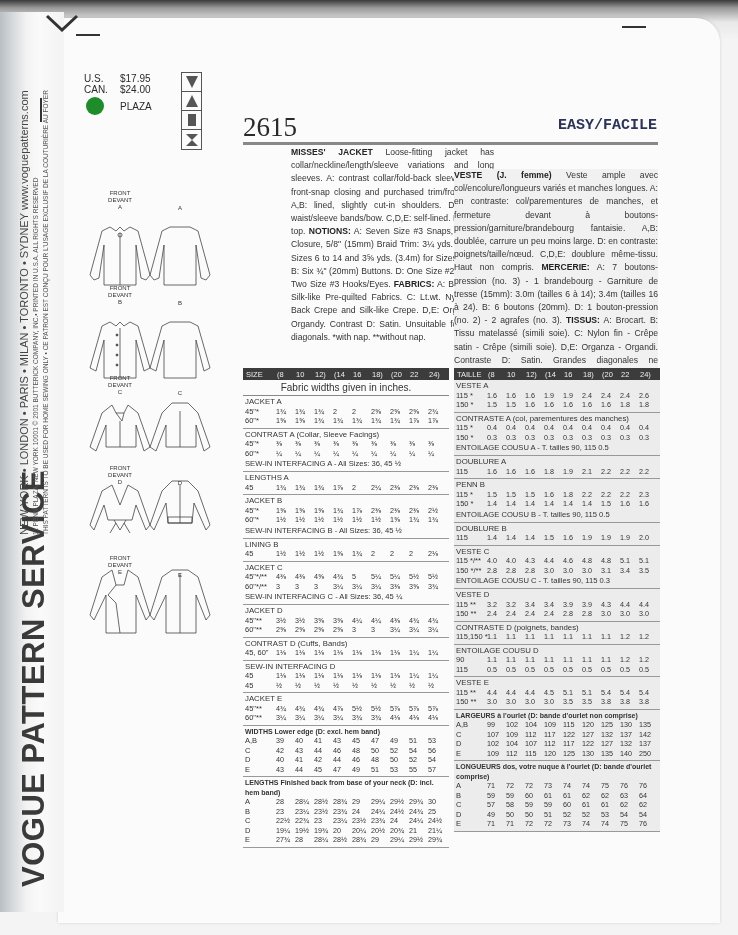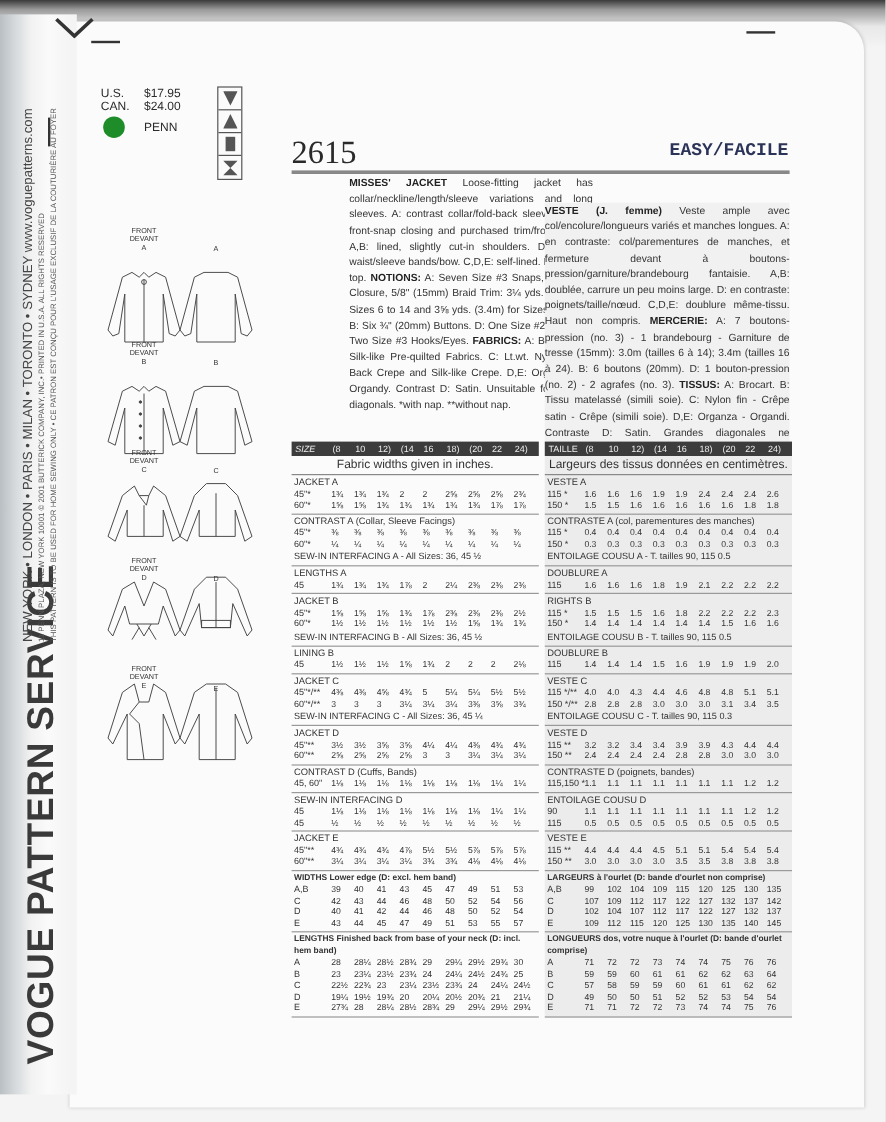--- a/index.html
+++ b/index.html
@@ -77,21 +77,21 @@
   <div class="fold-mark" style="left:40px;top:98px;width:2px;height:24px;"></div>
   <div class="fold-mark" style="left:622px;top:26px;width:24px;height:2px;"></div>
 
   <div class="price">
     <span class="lbl" style="top:0">U.S.</span>
     <span class="val" style="top:0">$17.95</span>
     <span class="lbl" style="top:11px">CAN.</span>
     <span class="val" style="top:11px">$24.00</span>
   </div>
   <div class="dot-green"></div>
-  <div class="color-lbl">PENN</div>
+  <div class="color-lbl">PLAZA</div>
 
   <div class="symbols">
     <div class="sym">
         <svg width="12" height="14">
           <polygon points="0,1 12,1 6,13" fill="#555"></polygon>
         </svg>
       </div>
     <div class="sym">
         <svg width="12" height="14">
           <polygon points="6,1 12,13 0,13" fill="#555"></polygon>
@@ -171,21 +171,21 @@
   </div>
 
   <div class="desc desc-fr">
     <b>VESTE</b> <b>(J. femme)</b> <span>Veste ample avec col/encolure/longueurs variés et manches longues. A: en contraste: col/parementures de manches, et fermeture devant à boutons-pression/garniture/brandebourg fantaisie. A,B: doublée, carrure un peu moins large. D: en contraste: poignets/taille/nœud. C,D,E: doublure même-tissu. Haut non compris.</span>
     <b>MERCERIE:</b> <span>A: 7 boutons-pression (no. 3) - 1 brandebourg - Garniture de tresse (15mm): 3.0m (tailles 6 à 14); 3.4m (tailles 16 à 24). B: 6 boutons (20mm). D: 1 bouton-pression (no. 2) - 2 agrafes (no. 3).</span>
     <b>TISSUS:</b> <span>A: Brocart. B: Tissu matelassé (simili soie). C: Nylon fin - Crêpe satin - Crêpe (simili soie). D,E: Organza - Organdi. Contraste D: Satin. Grandes diagonales ne conviennent pas. *avec sens. **sans sens.</span>
   </div>
 
   <div class="tbl tbl-en" id="tbl-en">
       <div class="hdr">
-        <span style="width: 31px; font-style: italic;">SIZE</span>
+        <span style="width: 31px;">SIZE</span>
         <span style="width: 19px;">(8</span>
         <span style="width: 19px;">10</span>
         <span style="width: 19px;">12)</span>
         <span style="width: 19px;">(14</span>
         <span style="width: 19px;">16</span>
         <span style="width: 19px;">18)</span>
         <span style="width: 19px;">(20</span>
         <span style="width: 19px;">22</span>
         <span style="width: 19px;">24)</span>
       </div>
@@ -549,21 +549,20 @@
         <span style="width: 19px;">(8</span>
         <span style="width: 19px;">10</span>
         <span style="width: 19px;">12)</span>
         <span style="width: 19px;">(14</span>
         <span style="width: 19px;">16</span>
         <span style="width: 19px;">18)</span>
         <span style="width: 19px;">(20</span>
         <span style="width: 19px;">22</span>
         <span style="width: 19px;">24)</span>
       </div>
-      <div class="note">Largeurs des tissus données en centimètres.</div>
       <div class="sec">
         <div class="sec-title">VESTE A</div>
         <div class="row">
           <span class="rl">115 *</span>
           <span class="c">1.6</span>
           <span class="c">1.6</span>
           <span class="c">1.6</span>
           <span class="c">1.9</span>
           <span class="c">1.9</span>
           <span class="c">2.4</span>
@@ -621,21 +620,21 @@
           <span class="c">1.6</span>
           <span class="c">1.8</span>
           <span class="c">1.9</span>
           <span class="c">2.1</span>
           <span class="c">2.2</span>
           <span class="c">2.2</span>
           <span class="c">2.2</span>
         </div>
       </div>
       <div class="sec">
-        <div class="sec-title">RIGHTS B</div>
+        <div class="sec-title">PENN B</div>
         <div class="row">
           <span class="rl">115 *</span>
           <span class="c">1.5</span>
           <span class="c">1.5</span>
           <span class="c">1.5</span>
           <span class="c">1.6</span>
           <span class="c">1.8</span>
           <span class="c">2.2</span>
           <span class="c">2.2</span>
           <span class="c">2.2</span>
@@ -835,21 +834,21 @@
         <div class="row">
           <span class="rl">E</span>
           <span class="c">109</span>
           <span class="c">112</span>
           <span class="c">115</span>
           <span class="c">120</span>
           <span class="c">125</span>
           <span class="c">130</span>
           <span class="c">135</span>
           <span class="c">140</span>
-          <span class="c">145</span>
+          <span class="c">250</span>
         </div>
       </div>
       <div class="sec">
         <div class="sec-title bold">LONGUEURS dos, votre nuque à l'ourlet (D: bande d'ourlet comprise)</div>
         <div class="row">
           <span class="rl">A</span>
           <span class="c">71</span>
           <span class="c">72</span>
           <span class="c">72</span>
           <span class="c">73</span>

